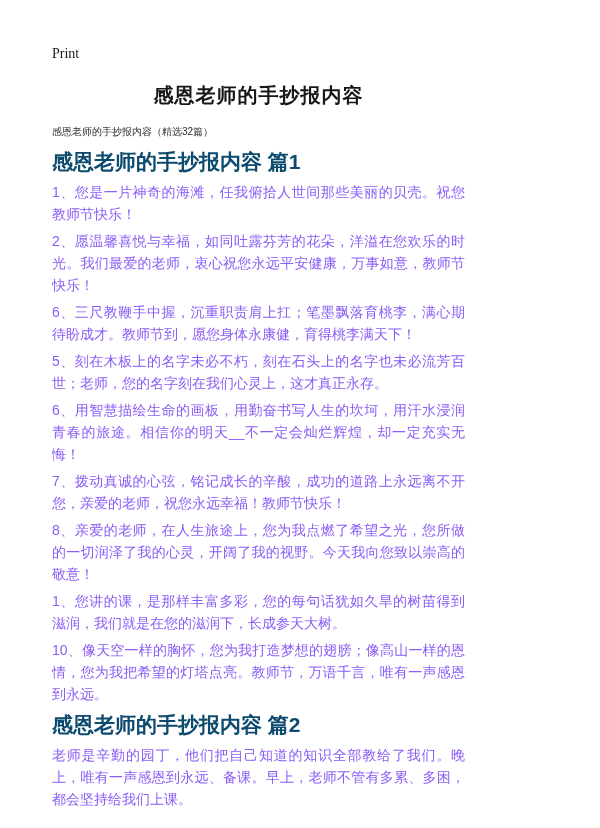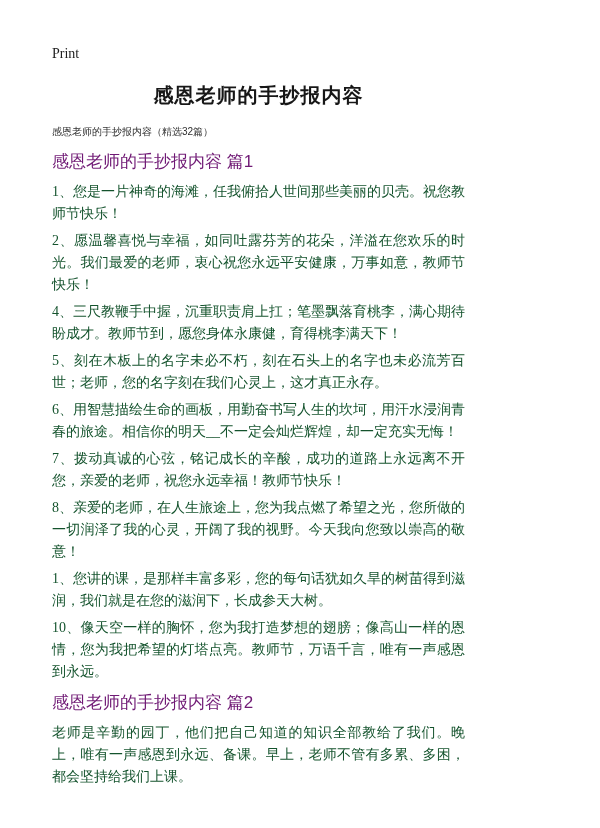--- a/index.html
+++ b/index.html
@@ -35,54 +35,53 @@
     color: #171717;
     font-family: Liberation Mono, monospace;
   }
   .doc-subtitle {
     margin-top: 14px;
     font-size: 10px;
     line-height: 20px;
     color: #2e2e2e;
   }
   section h2.section-heading {
-    font-size: 17px;
+    font-size: 21px;
     line-height: 20px;
-    font-weight: 400;
+    font-weight: 700;
     margin: 10px 0 9px 0;
-    color: #701a75;
+    color: #0c4a6e;
   }
   p.paragraph {
     margin: 5px 0 0 0;
     font-size: 14px;
     line-height: 22px;
     text-align: justify;
     text-justify: inter-ideograph;
-    color: #14532d;
+    color: #8b5cf6;
     word-break: break-all;
-    font-family: Liberation Serif, serif;
   }
 </style>
 </head>
 <body>
 
 <div class="page">
   <span class="print-link">Print</span>
 
   <h1 class="doc-title">感恩老师的手抄报内容</h1>
 
   <div class="doc-subtitle">感恩老师的手抄报内容（精选32篇）</div>
 
   <div id="sections-root">
   <section>
     <h2 class="section-heading">感恩老师的手抄报内容 篇1</h2>
     <div>
           <p class="paragraph">1、您是一片神奇的海滩，任我俯拾人世间那些美丽的贝壳。祝您教师节快乐！</p>
           <p class="paragraph">2、愿温馨喜悦与幸福，如同吐露芬芳的花朵，洋溢在您欢乐的时光。我们最爱的老师，衷心祝您永远平安健康，万事如意，教师节快乐！</p>
-          <p class="paragraph">4、三尺教鞭手中握，沉重职责肩上扛；笔墨飘落育桃李，满心期待盼成才。教师节到，愿您身体永康健，育得桃李满天下！</p>
+          <p class="paragraph">6、三尺教鞭手中握，沉重职责肩上扛；笔墨飘落育桃李，满心期待盼成才。教师节到，愿您身体永康健，育得桃李满天下！</p>
           <p class="paragraph">5、刻在木板上的名字未必不朽，刻在石头上的名字也未必流芳百世；老师，您的名字刻在我们心灵上，这才真正永存。</p>
           <p class="paragraph">6、用智慧描绘生命的画板，用勤奋书写人生的坎坷，用汗水浸润青春的旅途。相信你的明天__不一定会灿烂辉煌，却一定充实无悔！</p>
           <p class="paragraph">7、拨动真诚的心弦，铭记成长的辛酸，成功的道路上永远离不开您，亲爱的老师，祝您永远幸福！教师节快乐！</p>
           <p class="paragraph">8、亲爱的老师，在人生旅途上，您为我点燃了希望之光，您所做的一切润泽了我的心灵，开阔了我的视野。今天我向您致以崇高的敬意！</p>
           <p class="paragraph">1、您讲的课，是那样丰富多彩，您的每句话犹如久旱的树苗得到滋润，我们就是在您的滋润下，长成参天大树。</p>
           <p class="paragraph">10、像天空一样的胸怀，您为我打造梦想的翅膀；像高山一样的恩情，您为我把希望的灯塔点亮。教师节，万语千言，唯有一声感恩到永远。</p>
         </div>
   </section>
 
   <section>

